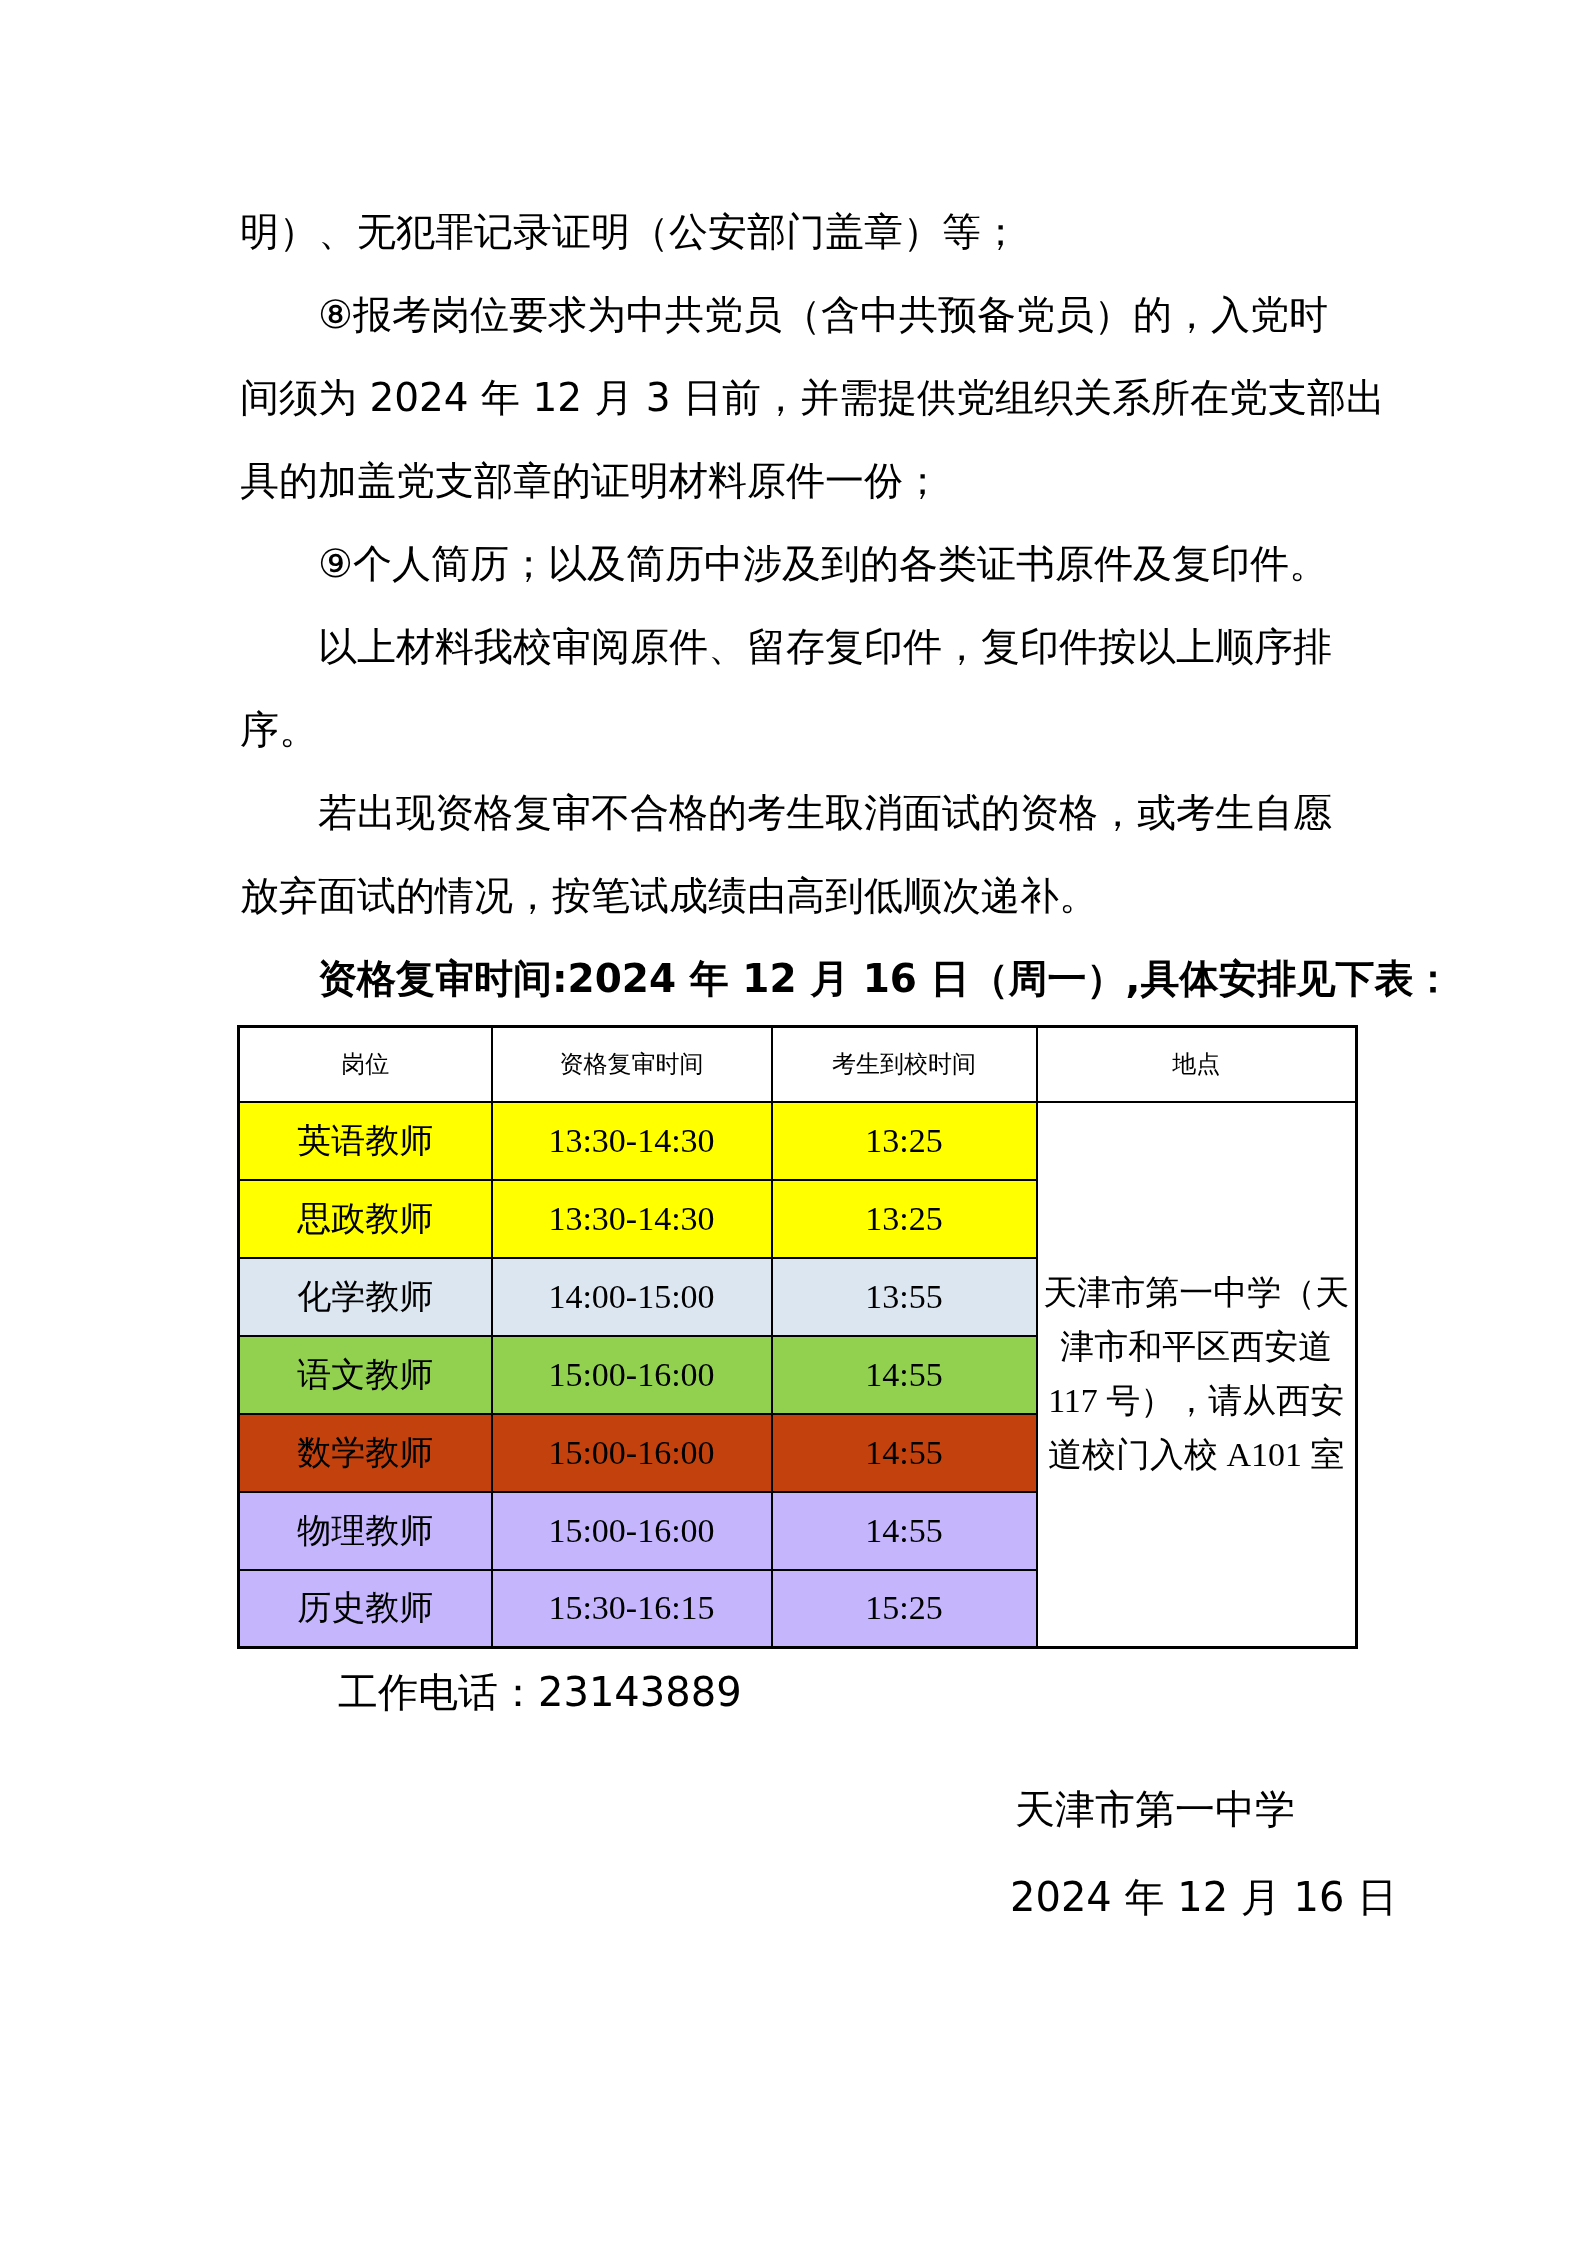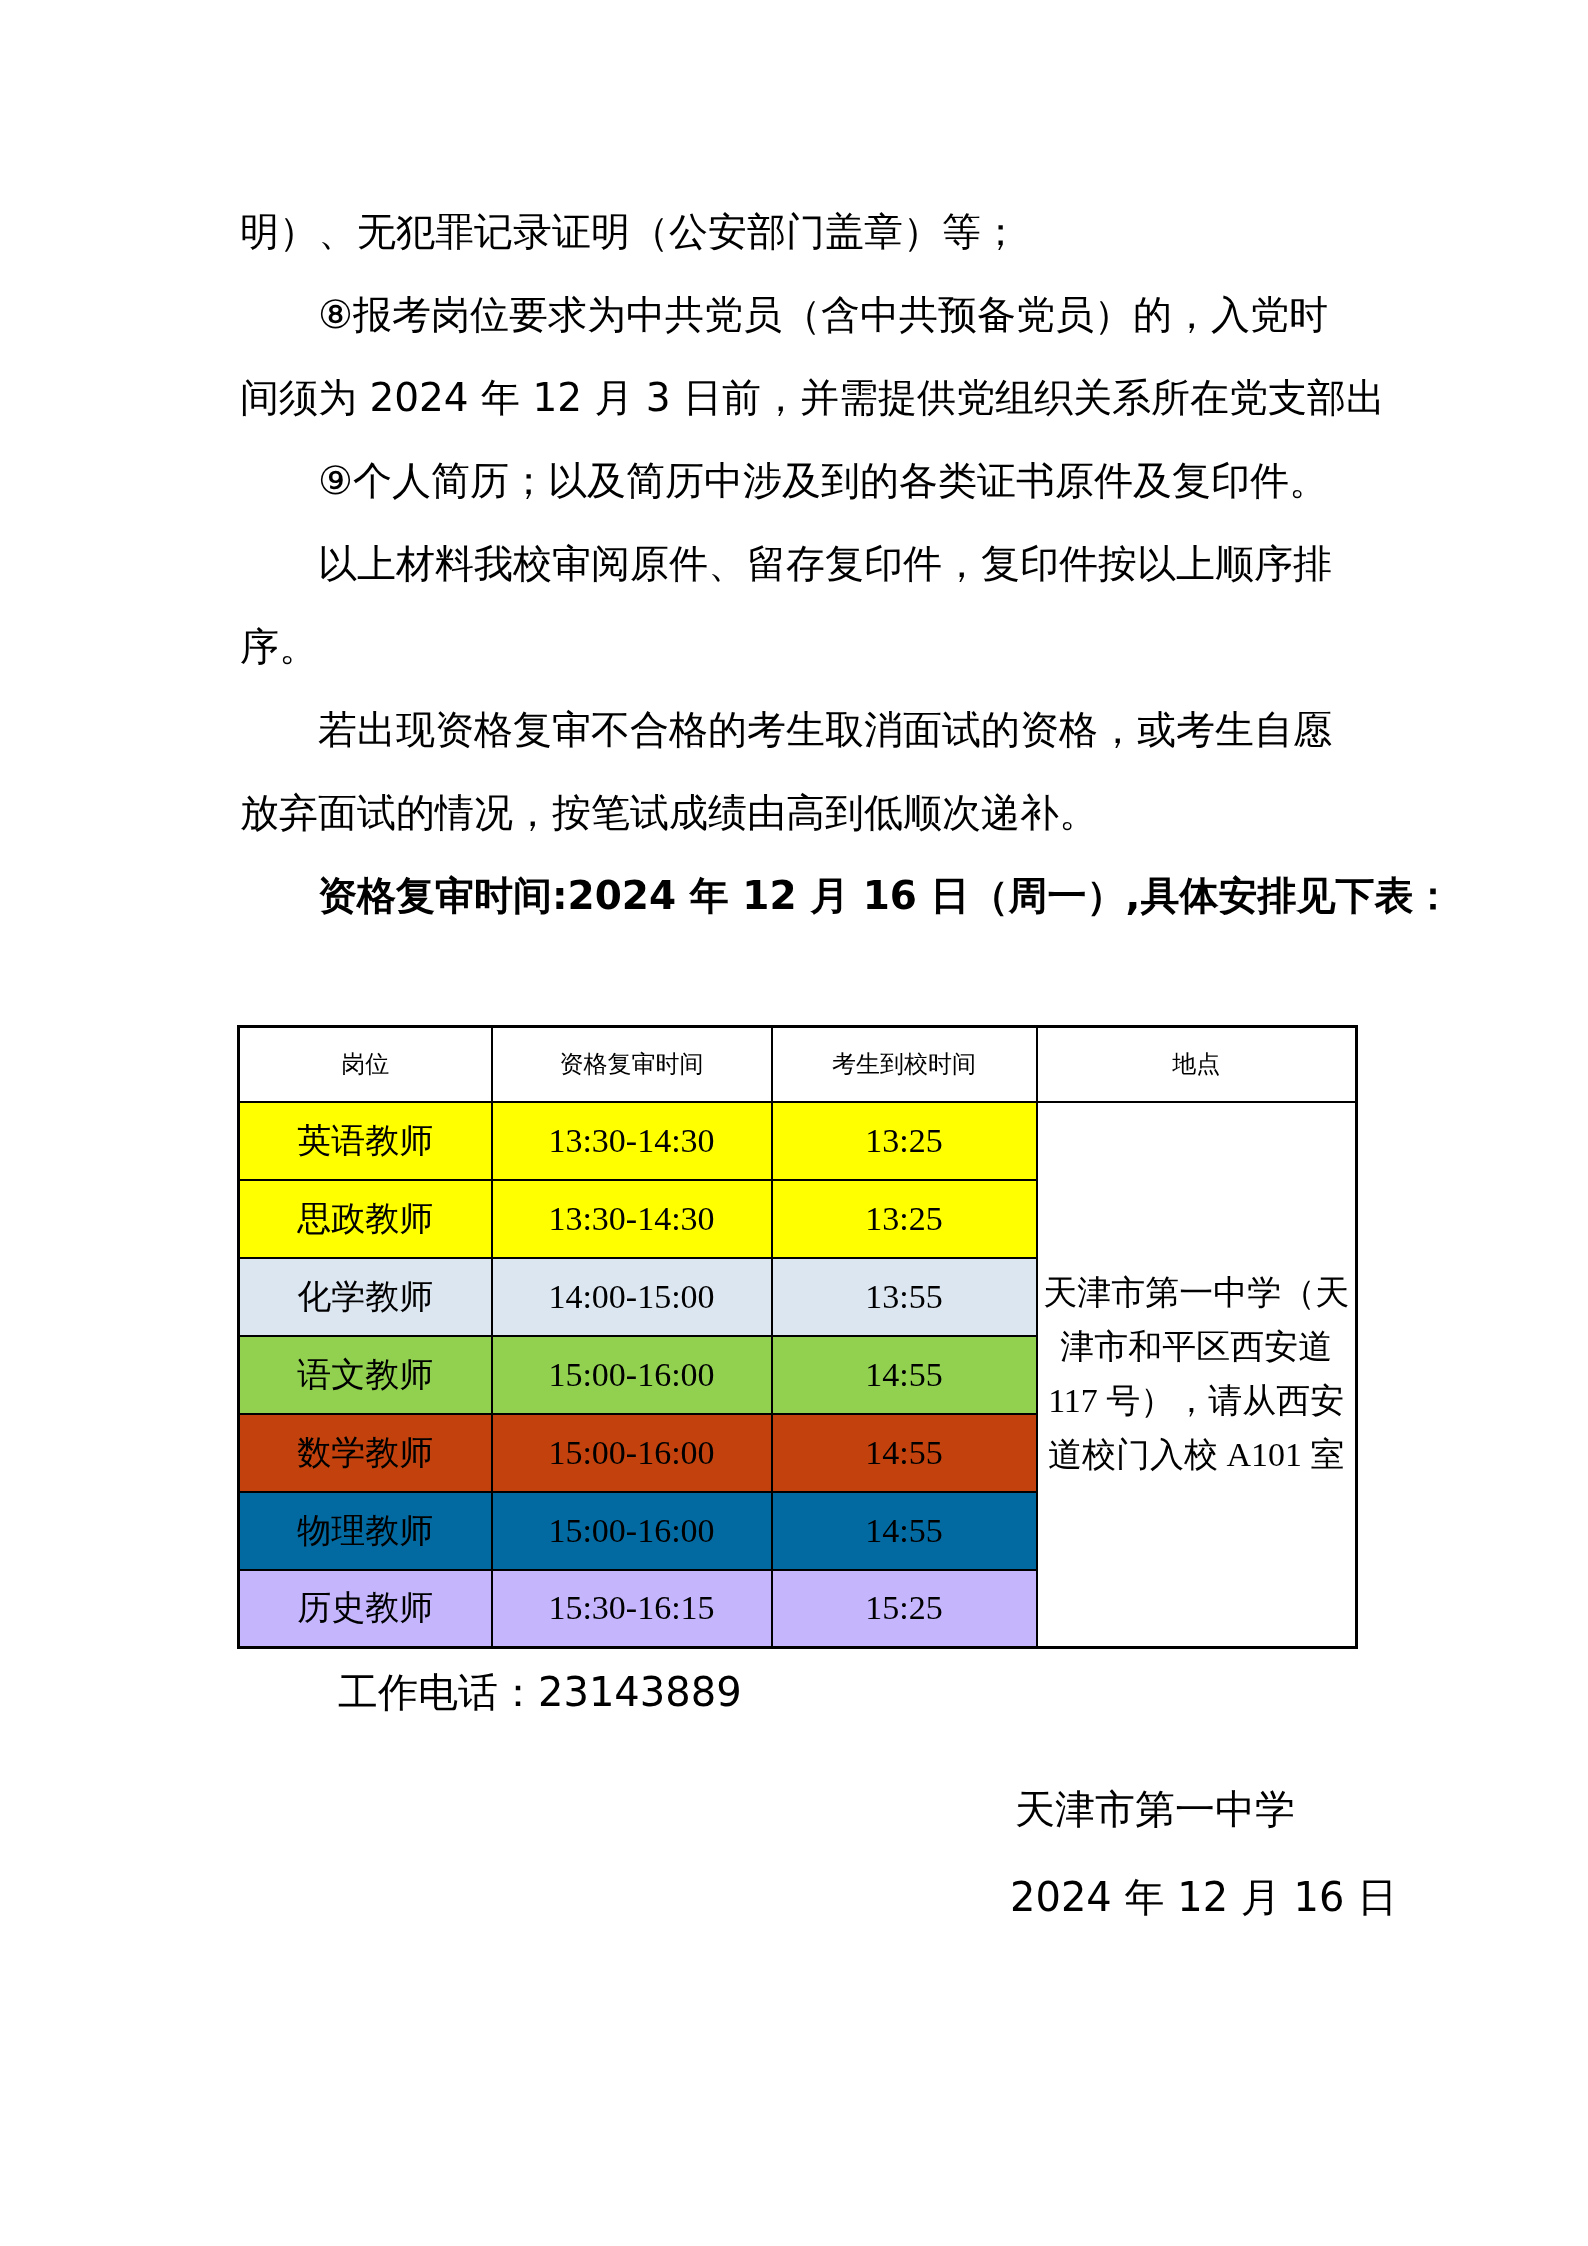--- a/index.html
+++ b/index.html
@@ -55,20 +55,21 @@
   }
   .signature p.sig-date{margin-top:42px;}
 </style>
 </head>
 <body>
 
 <div class="content">
   <p class="line">明）、无犯罪记录证明（公安部门盖章）等；</p>
   <p class="line indent">⑧报考岗位要求为中共党员（含中共预备党员）的，入党时</p>
   <p class="line">间须为 2024 年 12 月 3 日前，并需提供党组织关系所在党支部出</p>
+  <p class="line">具的加盖党支部章的证明材料原件一份；</p>
   <p class="line indent">⑨个人简历；以及简历中涉及到的各类证书原件及复印件。</p>
   <p class="line indent">以上材料我校审阅原件、留存复印件，复印件按以上顺序排</p>
   <p class="line">序。</p>
   <p class="line indent">若出现资格复审不合格的考生取消面试的资格，或考生自愿</p>
   <p class="line">放弃面试的情况，按笔试成绩由高到低顺次递补。</p>
   <p class="line indent bold">资格复审时间:2024 年 12 月 16 日（周一）,具体安排见下表：</p>
 </div>
 
 <table class="schedule">
   <colgroup>
@@ -105,21 +106,21 @@
     <tr style="background-color: rgb(146, 208, 80);">
       <td>语文教师</td>
       <td>15:00-16:00</td>
       <td>14:55</td>
     </tr>
     <tr style="background-color: #c2410c;">
       <td>数学教师</td>
       <td>15:00-16:00</td>
       <td>14:55</td>
     </tr>
-    <tr style="background-color: #0369a1;">
+    <tr style="background-color: #c4b5fd;">
       <td>物理教师</td>
       <td>15:00-16:00</td>
       <td>14:55</td>
     </tr>
     <tr style="background-color: #c4b5fd;">
       <td>历史教师</td>
       <td>15:30-16:15</td>
       <td>15:25</td>
     </tr>
   </tbody>

